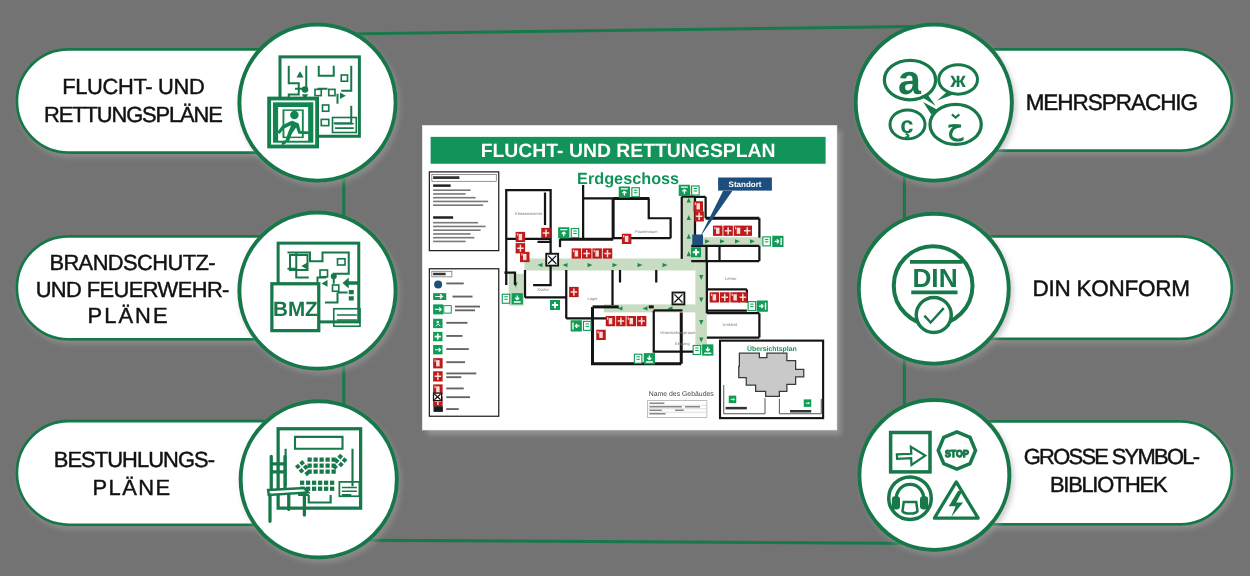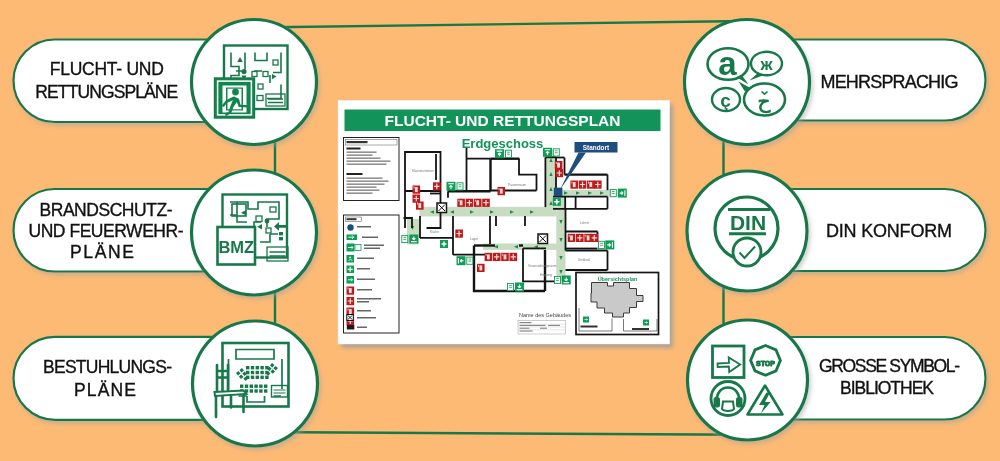--- a/index.html
+++ b/index.html
@@ -1,16 +1,16 @@
 <!DOCTYPE html>
 <html><head>
 <meta charset="utf-8">
 <style>
 html,body{margin:0;padding:0;background:#ffffff;}
-#stage{position:relative;width:1000px;height:461px;background:#fdba74;overflow:hidden;font-family:"Liberation Sans",sans-serif;}
+#stage{position:relative;width:1000px;height:461px;background:#737373;overflow:hidden;font-family:"Liberation Sans",sans-serif;}
 </style>
 </head>
 <body>
 <div id="stage">
 <svg width="1000" height="461" viewBox="0 0 1000 461">
 <defs>
 <filter id="soft" x="-20%" y="-20%" width="140%" height="140%">
 <feDropShadow dx="2" dy="3" stdDeviation="2.2" flood-color="#a0a0a0" flood-opacity="0.5"></feDropShadow>
 </filter>
 <filter id="pgsh" x="-20%" y="-20%" width="140%" height="140%">

